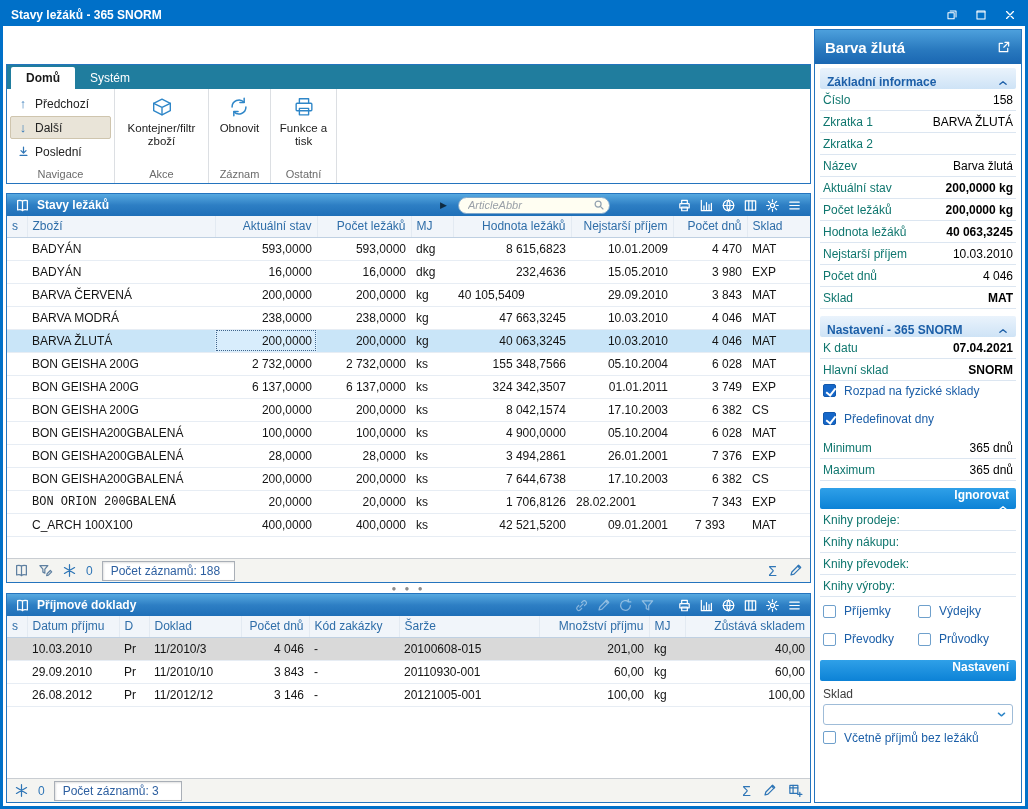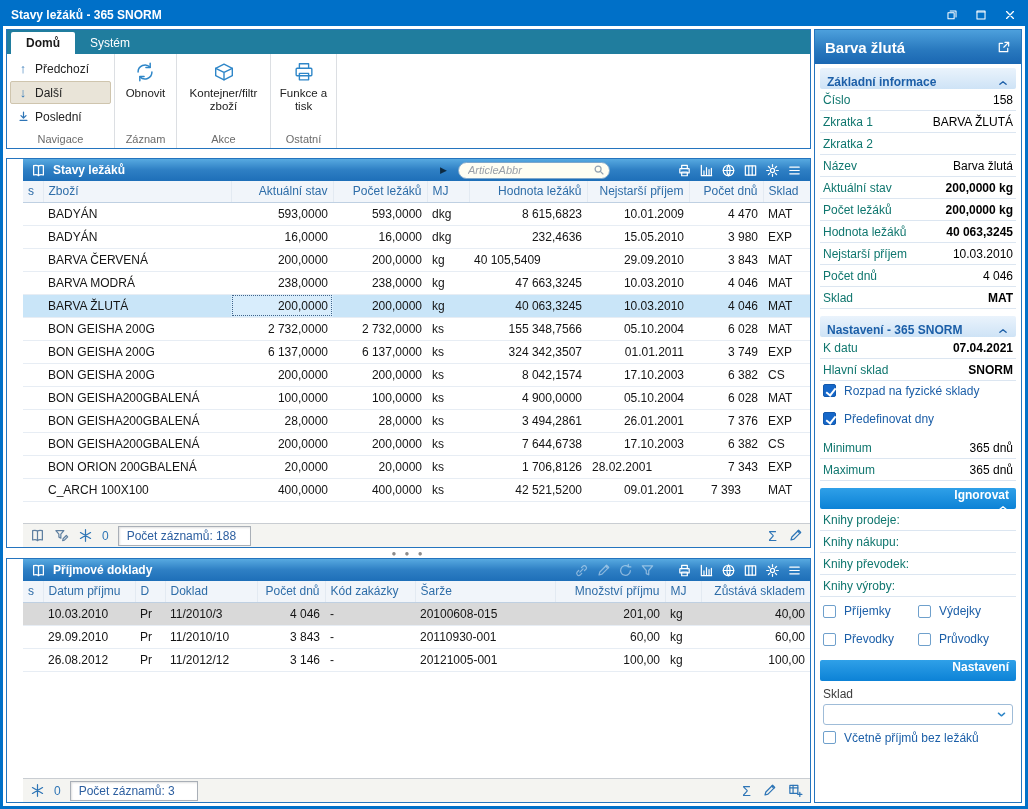--- a/index.html
+++ b/index.html
@@ -3,39 +3,39 @@
 <meta charset="utf-8">
 <style>
   *{margin:0;padding:0;box-sizing:border-box;}
   body{font-family:"Liberation Sans",sans-serif;font-size:12px;background:#9aa5ad;}
   .window{width:1028px;height:809px;border:3px solid #0070C8;background:#fff;display:flex;flex-direction:column;overflow:hidden;}
   .titlebar{height:23px;background:#0070C8;color:#fff;display:flex;align-items:center;padding:0 8px;flex:none;}
   .titlebar .title{font-size:12px;font-weight:bold;}
   .win-btns{margin-left:auto;display:flex;gap:15px;align-items:center;}
   .win-btn{width:14px;height:14px;display:flex;align-items:center;justify-content:center;color:#fff;}
   .content{flex:1;display:flex;overflow:hidden;background:#fff;}
-  .left-col{flex:1;display:flex;flex-direction:column;padding:3px 3px 3px 3px;min-width:0;}
+  .left-col{flex:1;display:flex;flex-direction:column;padding:3px 3px 3px 3px;min-width:0;margin-top:35px;}
   
   .ribbon{border:1px solid #2474BE;flex:none;background:#fff;margin-bottom:9px;}
   .tabstrip{height:24px;background:#207D9E;display:flex;align-items:flex-end;padding-left:4px;}
   .tab{padding:4px 15px 4px;font-size:12px;color:#fff;cursor:default;}
   .tab.active{background:#fff;color:#1a1a1a;font-weight:bold;border-radius:2px 2px 0 0;}
   .ribbon-body{display:flex;height:94px;background:#fff;}
   .rgroup{display:flex;flex-direction:column;border-right:1px solid #DCDFE3;flex:none;}
   .rgroup-items{flex:1;display:flex;justify-content:center;padding:3px 3px 0;}
   .rgroup-name{height:18px;display:flex;align-items:center;justify-content:center;font-size:11px;color:#6B6B6B;flex:none;}
   .nav-list{display:flex;flex-direction:column;gap:1px;width:100%;}
   .nav-item{height:23px;display:flex;align-items:center;gap:5px;padding:0 5px;font-size:12px;color:#222;border:1px solid transparent;cursor:default;}
   .nav-item.selected{background:#E9E4D8;border-color:#CFC5AE;border-radius:2px;}
   .nav-arrow{color:#2E75B6;font-weight:bold;font-size:13px;width:14px;text-align:center;display:flex;justify-content:center;}
   .nav-arrow svg{width:13px;height:13px;}
   .big-btn{display:flex;flex-direction:column;align-items:center;gap:3px;padding-top:3px;font-size:11.5px;color:#222;text-align:center;line-height:1.15;cursor:default;}
   .big-btn .ico{color:#2E86C8;display:flex;}
   
-  .gpanel{border:1px solid #2474BE;display:flex;flex-direction:column;background:#fff;flex:none;min-height:0;padding-left:16px;}
+  .gpanel{border:1px solid #2474BE;display:flex;flex-direction:column;background:#fff;flex:none;min-height:0;}
   .gheader{height:22px;flex:none;background:linear-gradient(180deg,#57A9E0 0%,#2E7FC4 50%,#1E6FB8 100%);display:flex;align-items:center;padding:0 7px;color:#fff;gap:6px;}
   .gtitle{font-size:12px;font-weight:bold;white-space:nowrap;}
   .gspacer{flex:1;}
   .expand-arrow{color:#0E2A40;font-size:9px;margin-right:5px;cursor:default;}
   .search-wrap{position:relative;margin-right:60px;}
   .search-input{width:152px;height:17px;border:1px solid #7FA8CC;border-radius:9px;background:#FFFEF2;font-family:inherit;font-size:11px;color:#555;padding:0 20px 0 9px;outline:none;}
   .search-input::placeholder{color:#9aa0a8;font-style:italic;}
   .search-mag{position:absolute;right:5px;top:2px;color:#93A2B0;display:flex;}
   .search-mag svg{width:12px;height:12px;}
   .tb-icons{display:flex;gap:5px;align-items:center;}
@@ -135,47 +135,47 @@
                       <svg viewBox="0 0 16 16" width="15" height="15" fill="none" stroke="currentColor" stroke-width="1.5" stroke-linecap="round" stroke-linejoin="round">
                         <path d="M8 2.5v7.3M4.9 6.9 8 10l3.1-3.1M3.8 12.8h8.4"></path>
                       </svg>
                     </span>
                   <span>Poslední</span>
                 </div>
               </div>
             </div>
             <div class="rgroup-name">Navigace</div>
           </div>
+          <div class="rgroup" style="width:94px">
+            <div class="rgroup-items">
+              <div class="big-btn">
+                <span class="ico">
+                    <svg viewBox="0 0 26 26" width="24" height="24" fill="none" stroke="currentColor" stroke-width="1.5" stroke-linecap="round" stroke-linejoin="round">
+                      <path d="M4 9l9-4.5L22 9v8l-9 4.5L4 17z"></path>
+                      <path d="M4 9l9 4.5L22 9M13 13.5v8"></path>
+                    </svg>
+                  </span>
+                <span>Kontejner/filtr zboží</span>
+              </div>
+            </div>
+            <div class="rgroup-name">Akce</div>
+          </div>
           <div class="rgroup" style="width:62px">
             <div class="rgroup-items">
               <div class="big-btn">
                 <span class="ico">
                     <svg viewBox="0 0 26 26" width="24" height="24" fill="none" stroke="currentColor" stroke-width="1.6" stroke-linecap="round" stroke-linejoin="round">
                       <path d="M5.5 13a7.5 7.5 0 0 1 13-5.1M20.5 13a7.5 7.5 0 0 1-13 5.1"></path>
                       <path d="M18.6 3.5v4.6H14M7.4 22.5v-4.6H12"></path>
                     </svg>
                   </span>
                 <span>Obnovit</span>
               </div>
             </div>
             <div class="rgroup-name">Záznam</div>
-          </div>
-          <div class="rgroup" style="width:94px">
-            <div class="rgroup-items">
-              <div class="big-btn">
-                <span class="ico">
-                    <svg viewBox="0 0 26 26" width="24" height="24" fill="none" stroke="currentColor" stroke-width="1.5" stroke-linecap="round" stroke-linejoin="round">
-                      <path d="M4 9l9-4.5L22 9v8l-9 4.5L4 17z"></path>
-                      <path d="M4 9l9 4.5L22 9M13 13.5v8"></path>
-                    </svg>
-                  </span>
-                <span>Kontejner/filtr zboží</span>
-              </div>
-            </div>
-            <div class="rgroup-name">Akce</div>
           </div>
           <div class="rgroup" style="width:66px">
             <div class="rgroup-items">
               <div class="big-btn">
                 <span class="ico">
                     <svg viewBox="0 0 26 26" width="24" height="24" fill="none" stroke="currentColor" stroke-width="1.5" stroke-linecap="round" stroke-linejoin="round">
                       <path d="M8 9V4h10v5"></path>
                       <rect x="4.5" y="9" width="17" height="8" rx="1"></rect>
                       <rect x="8" y="14.5" width="10" height="7"></rect>
                     </svg>
@@ -391,21 +391,21 @@
                   <td style="text-align: right;">200,0000</td>
                   <td style="text-align: right;">200,0000</td>
                   <td style="text-align: left;">ks</td>
                   <td style="text-align: right;">7 644,6738</td>
                   <td style="text-align: right;">17.10.2003</td>
                   <td style="text-align: right;">6 382</td>
                   <td style="text-align: left;">CS</td>
                 </tr>
                 <tr>
                   <td style="text-align: left;"></td>
-                  <td style="text-align: left;">BON ORION 200GBALENÁ</td>
+                  <td style="text-align: left; font-family: Liberation Mono, monospace;">BON ORION 200GBALENÁ</td>
                   <td style="text-align: right;">20,0000</td>
                   <td style="text-align: right;">20,0000</td>
                   <td style="text-align: left;">ks</td>
                   <td style="text-align: right;">1 706,8126</td>
                   <td style="text-align: left;">28.02.2001</td>
                   <td style="text-align: right;">7 343</td>
                   <td style="text-align: left;">EXP</td>
                 </tr>
                 <tr>
                   <td style="text-align: left;"></td>

